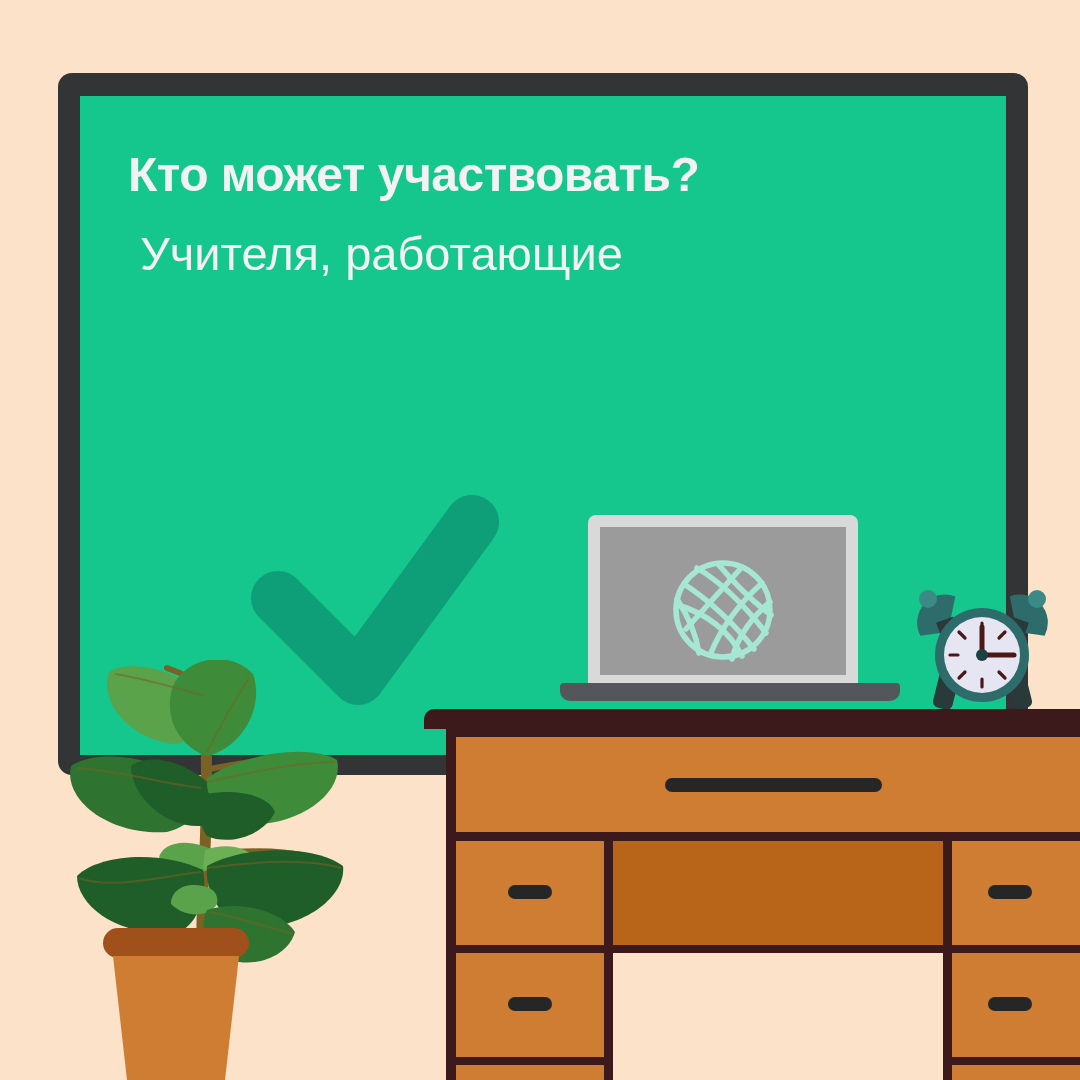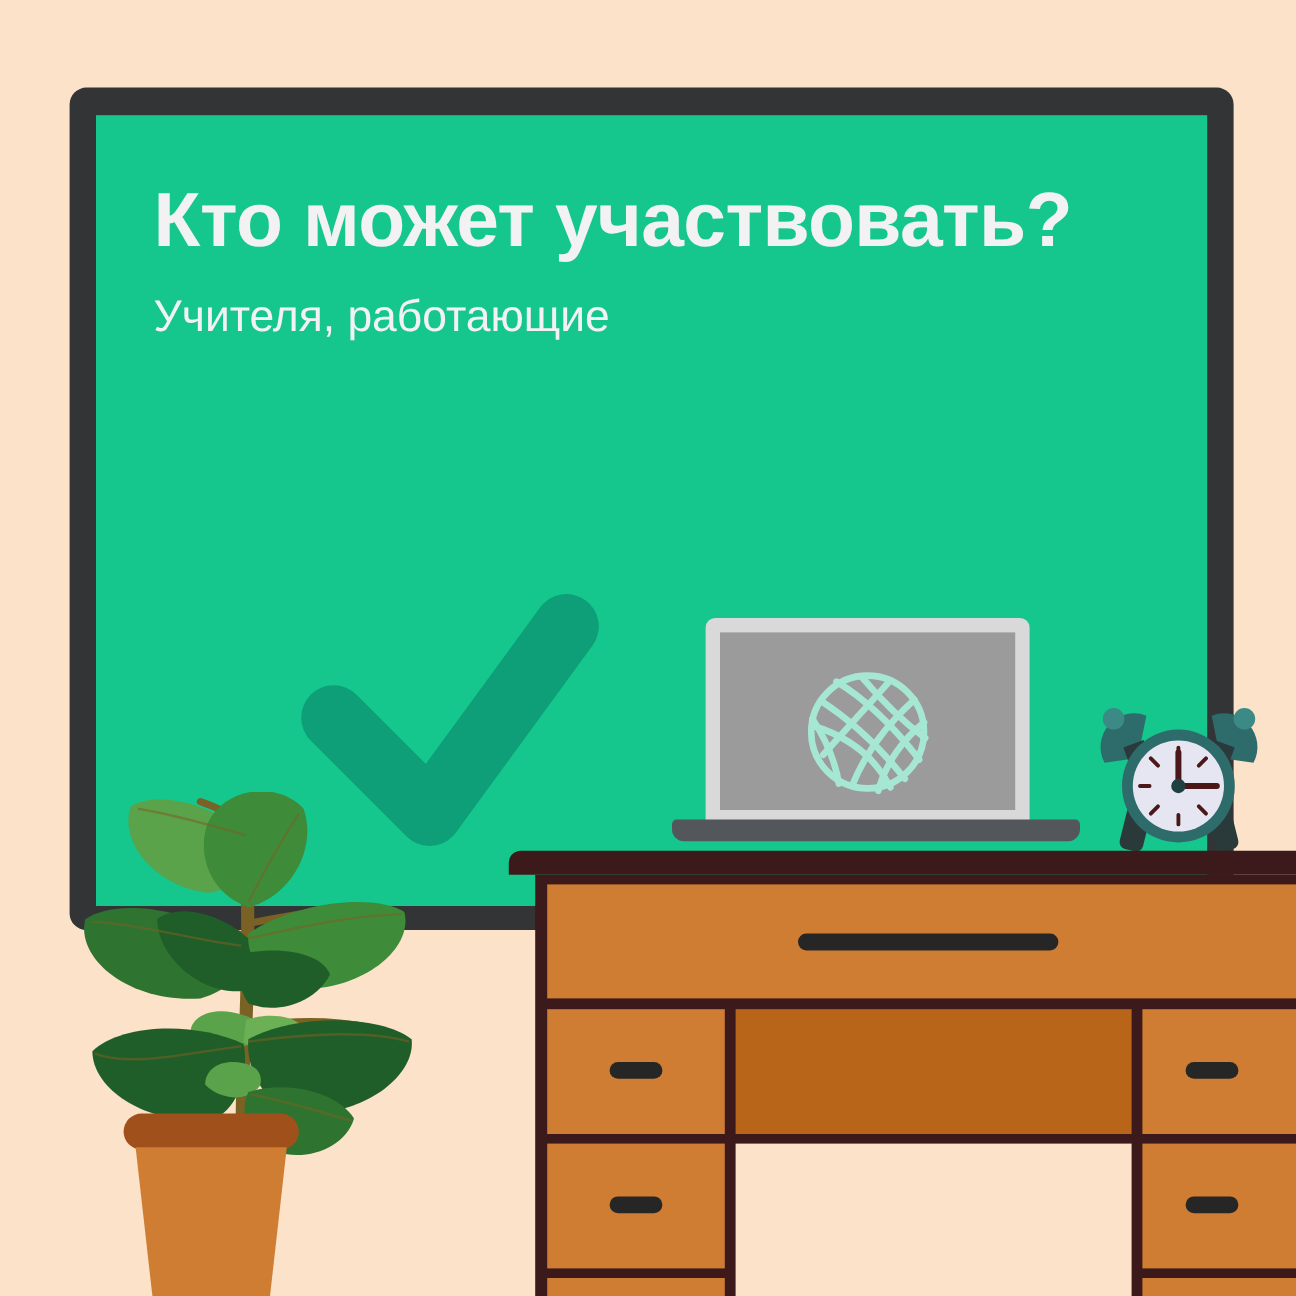--- a/index.html
+++ b/index.html
@@ -17,25 +17,25 @@
   }
   .board-face{
     position:absolute;left:80px;top:96px;width:926px;height:659px;
     background:#15C68D;
   }
   .board-text{
     position:absolute;left:128px;top:150px;width:880px;
     color:#F2F2F2;
   }
   .board-title{
-    font-size:64px;font-weight:bold;line-height:1.05;letter-spacing:-0.5px;
+    font-size:48px;font-weight:bold;line-height:1.05;letter-spacing:-0.5px;
     margin:0 0 22px 0;white-space:nowrap;
   }
   .board-sub{
-    font-size:37px;font-weight:400;line-height:1.35;margin:0;
+    font-size:47px;font-weight:400;line-height:1.35;margin:12px;
   }
   .board-sub span{display:block;}
 
   
   .checkmark{position:absolute;left:250px;top:470px;width:250px;height:240px;}
 
   
   .laptop{position:absolute;left:560px;top:515px;width:340px;height:205px;}
   .laptop-lid{
     position:absolute;left:28px;top:0;width:270px;height:170px;

